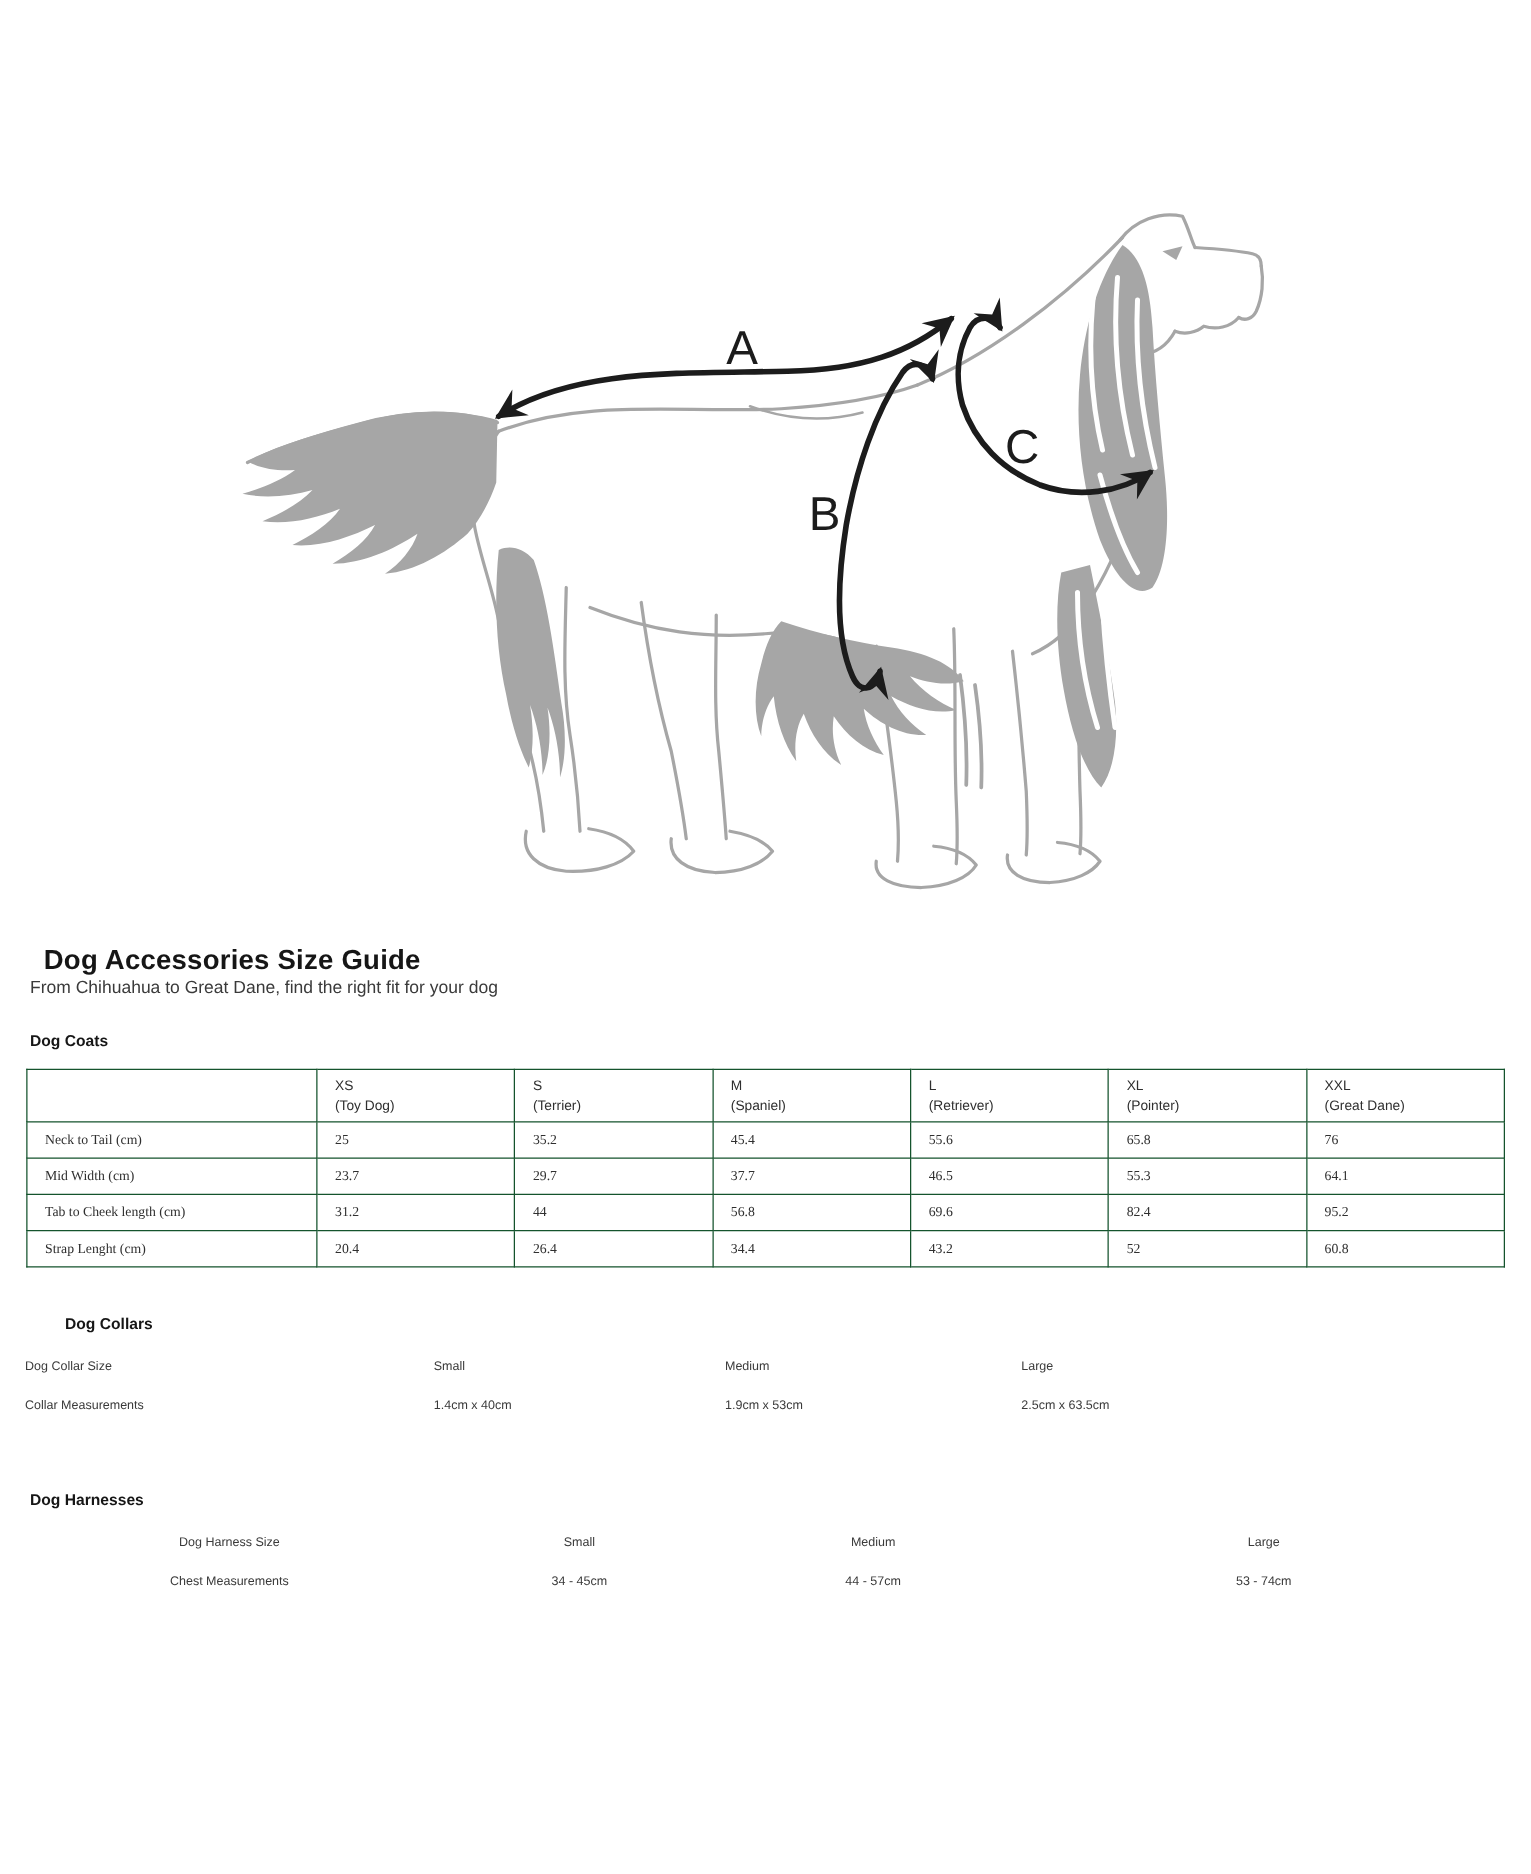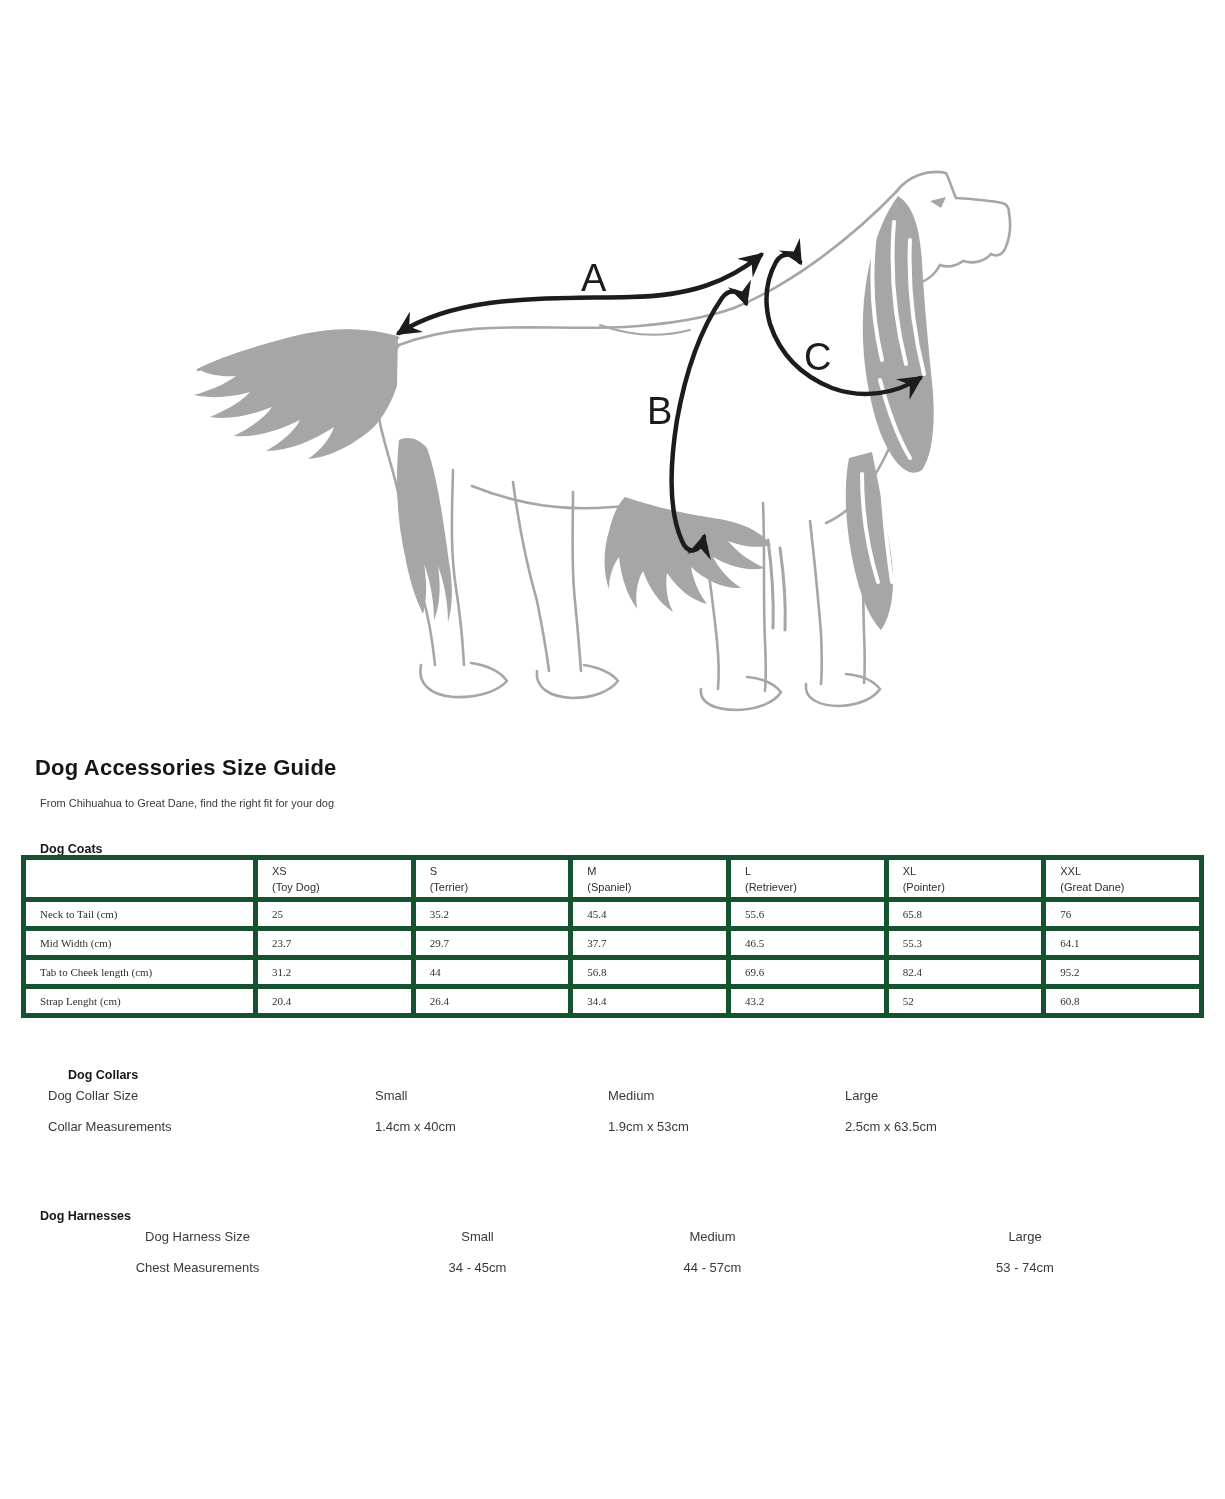--- a/index.html
+++ b/index.html
@@ -9,53 +9,53 @@
     overflow:hidden;
   }
   .illustration{position:absolute;top:0;left:0;width:1225px;height:742px;}
   .illustration svg{display:block;width:100%;height:100%;}
 
   .page-title{
     position:absolute;left:24px;top:744px;margin:11px;
     font-size:22px;font-weight:700;color:#161616;letter-spacing:.2px;
   }
   .page-subtitle{
-    position:absolute;left:24px;top:781px;margin:16px;
-    font-size:11px;color:#3a3a3a;
+    position:absolute;left:24px;top:781px;margin:0;
+    font-size:14px;color:#3a3a3a;
   }
   .section-heading{
-    position:absolute;left:24px;margin:16px;
+    position:absolute;left:24px;margin:0;
     font-size:12.5px;font-weight:700;color:#161616;
   }
   #coats-heading{top:826px;}
   #collars-heading{top:1052px;padding-left:28px;}
   #harness-heading{top:1193px;}
 
   table.size-table{
     position:absolute;left:21px;top:855px;width:1183px;
     border-collapse:collapse;table-layout:fixed;
     font-size:11px;color:#2f2f2f;
   }
   table.size-table th,table.size-table td{
-    border:5px solid #14532d;text-align:left;vertical-align:middle;
+    border:1px solid #14532d;text-align:left;vertical-align:middle;
     padding:0 6px 0 14px;font-weight:400;
   }
   table.size-table thead tr{height:42px;}
   table.size-table tbody tr{height:29px;font-family:Liberation Serif, serif;}
   table.size-table col.label-col{width:232px;}
   .th-lines{line-height:16px;}
 
   .kv-section{position:absolute;left:20px;width:1185px;}
   #collars-rows{top:1083px;}
   #harness-rows{top:1224px;text-align:center;}
   .kv-row{
     display:grid;grid-template-columns:327px 233px 237px 1fr;
     height:31px;align-items:start;
   }
-  .kv-row > div{padding-top:5px;font-size:13px;color:#3a3a3a;margin-left:28px;}
+  .kv-row > div{padding-top:5px;font-size:10px;color:#3a3a3a;}
 </style>
 </head>
 <body>
 
 <div class="illustration">
   <svg viewBox="0 0 1225 742" xmlns="http://www.w3.org/2000/svg">
     <defs>
       <marker id="ah" viewBox="0 0 12 12" refX="9.5" refY="6" markerWidth="6.5" markerHeight="6.5" orient="auto-start-reverse">
         <path d="M1,1 L11,6 L1,11 L4.5,6 Z" fill="#1c1c1c"></path>
       </marker>

